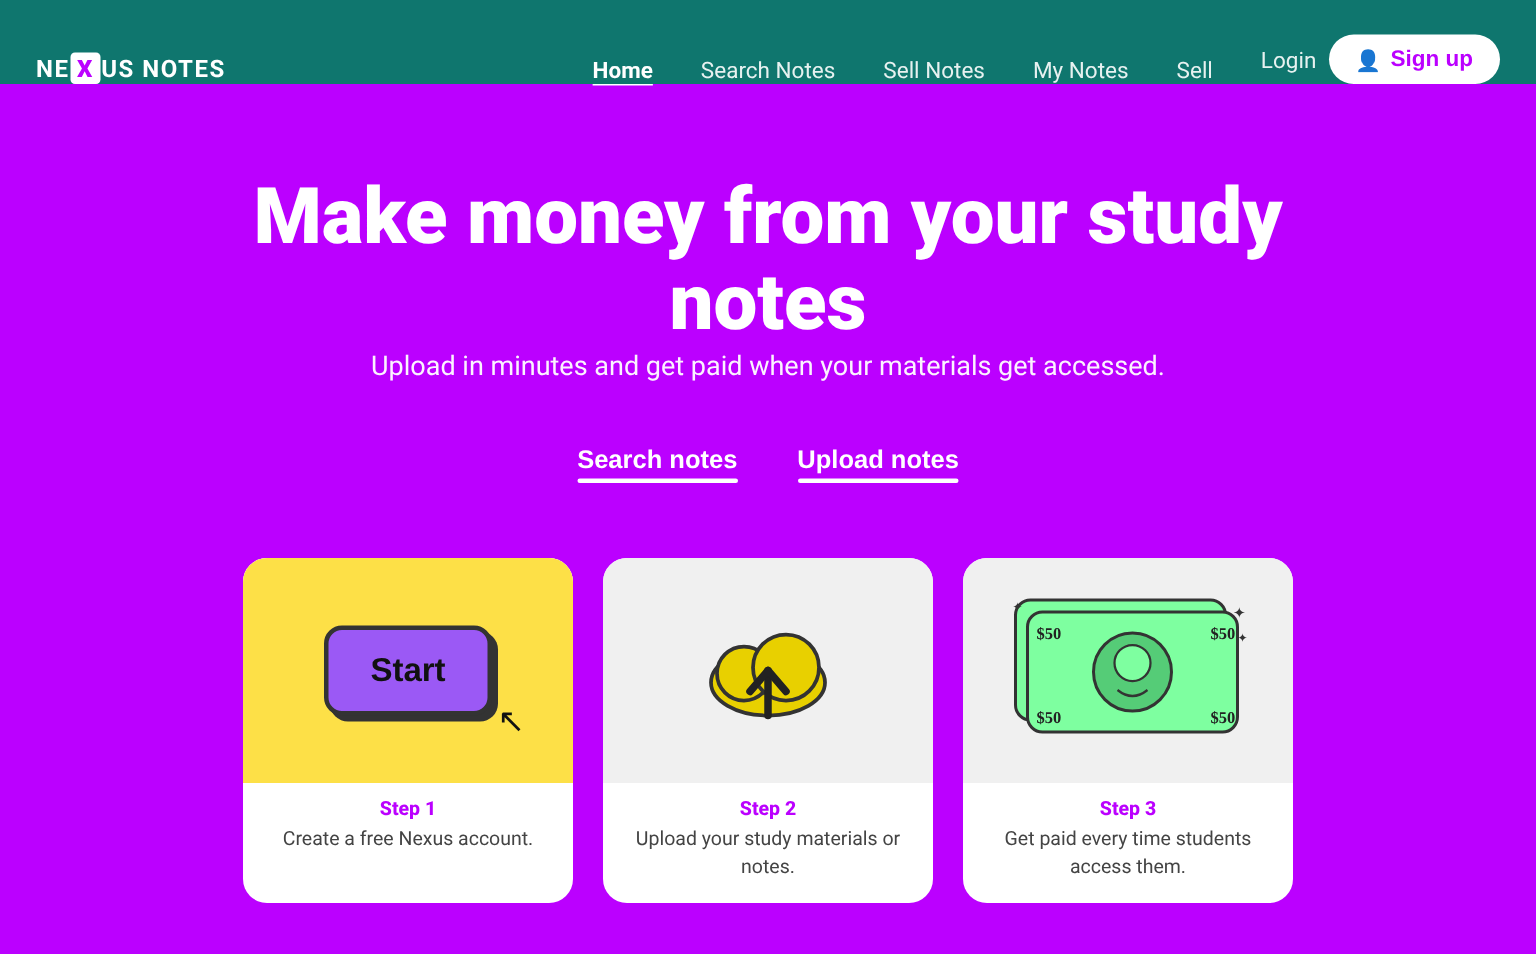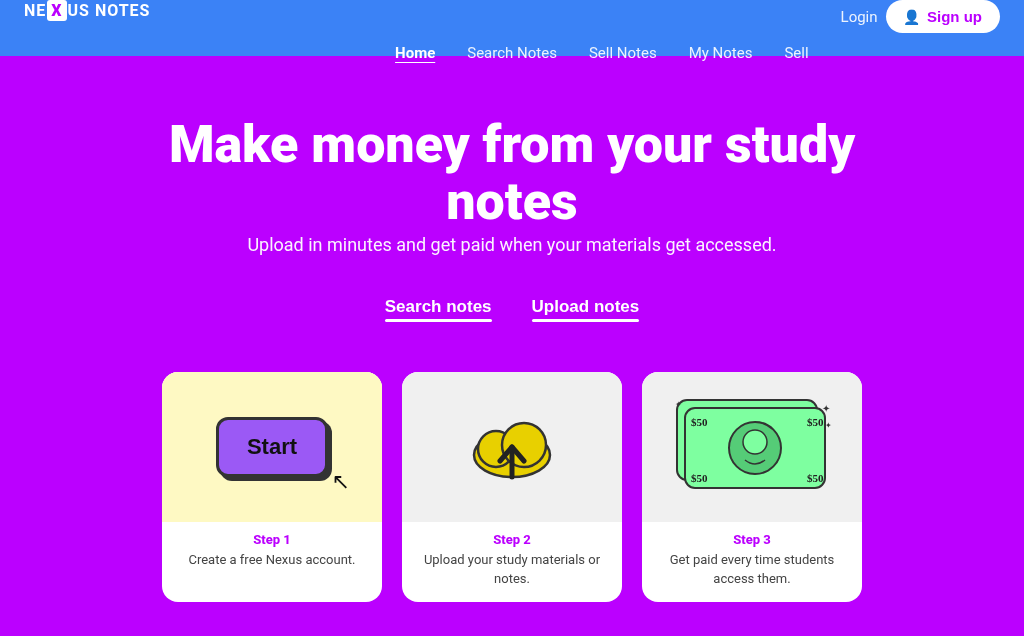--- a/index.html
+++ b/index.html
@@ -7,24 +7,24 @@
       font-family: -apple-system, BlinkMacSystemFont, 'Segoe UI', Roboto, sans-serif;
       background-color: #BB00FF;
       color: white;
       min-height: 636px;
       overflow-x: hidden;
     }
 
     
     nav {
       display: flex;
-      align-items: flex-start;
+      align-items: flex-end;
       padding: 0 24px;
       height: 56px;
-      background-color: #3b82f6;
+      background-color: #0f766e;
     }
     .nav-logo {
       font-size: 16px;
       font-weight: 700;
       color: white;
       letter-spacing: 1px;
       margin-right: auto;
       display: flex;
       align-items: center;
       gap: 0;
@@ -153,21 +153,21 @@
       height: 150px;
       display: flex;
       align-items: center;
       justify-content: center;
       background: #f0f0f0;
       position: relative;
     }
 
     
     .step1-bg {
-      background: #fef9c3;
+      background: #fde047;
       width: 100%;
       height: 100%;
       display: flex;
       align-items: center;
       justify-content: center;
       position: relative;
     }
     .start-button-illus {
       background: #9b59f5;
       border: 3px solid #333;

